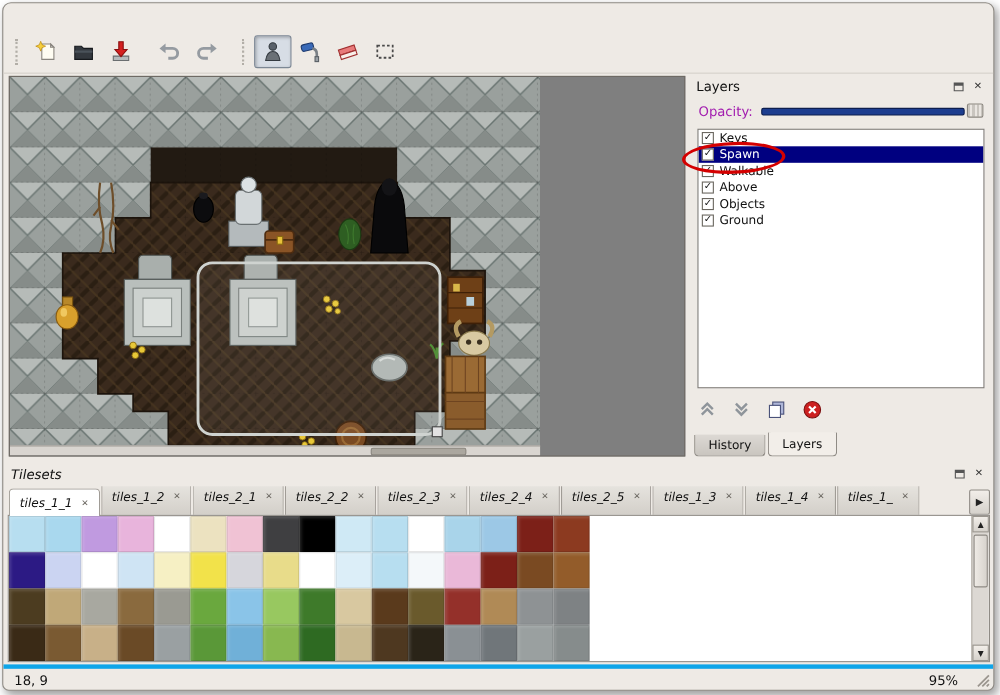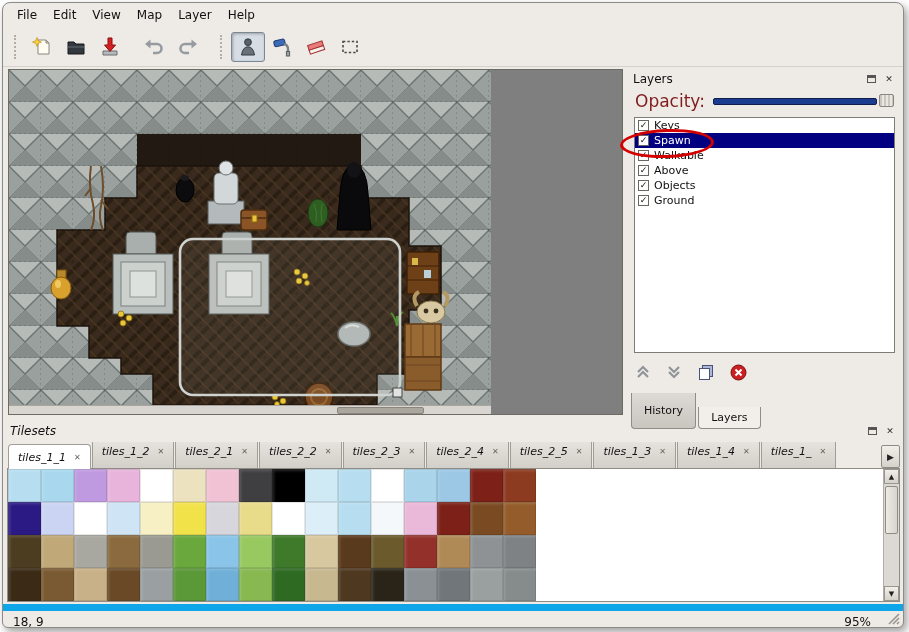--- a/index.html
+++ b/index.html
@@ -31,38 +31,38 @@
   .hscroll { position:absolute; left:0; bottom:0; width:482px; height:9px; background:#d9d5d0; border-top:1px solid #aaa69f; }
   .hscroll .thumb { position:absolute; left:68%; top:1px; width:18%; height:7px; background:#aba79f; border:1px solid #8a867f; border-radius:2px; }
 
   
   .layers-dock { position:absolute; left:626px; top:66px; width:271px; height:346px; }
   .dock-title { height:20px; display:flex; align-items:center; font-size:12px; color:#111; padding:0 4px; }
   .dock-title .spacer { flex:1; }
   .dock-btn { width:14px; height:14px; display:flex; align-items:center; justify-content:center; margin-left:4px; font-size:9px; color:#333; }
   .float-glyph { width:9px; height:8px; border:1px solid #555; border-top:3px solid #555; display:inline-block; }
 
-  .opacity-row { height:24px; display:flex; align-items:center; padding:0 6px; font-size:17px; color:#7f1d1d; }
+  .opacity-row { height:24px; display:flex; align-items:center; padding:0 6px; font-size:12px; color:#a21caf; }
   .slider { position:relative; flex:1; height:14px; margin-left:8px; }
   .slider .groove { position:absolute; left:0; right:17px; top:4px; height:7px; border:1px solid #0d1e4e; border-radius:2px; }
   .slider .handle { position:absolute; right:0; top:0; width:15px; height:13px; border:1px solid #8a867f; border-radius:2px;
     background:repeating-linear-gradient(90deg,#c9c5bf 0 2px,#eae6e1 2px 4px); }
 
   .layer-list { position:absolute; left:5px; top:48px; width:261px; height:236px; background:#fff; border:1px solid #7f7b76; overflow:hidden; }
   .layer-row { display:flex; align-items:center; height:15px; padding-left:3px; font-size:11px; color:#111; }
   .layer-row.selected { background:#000080; color:#fff; }
   .cb { width:11px; height:11px; background:#fff; border:1px solid #6a665f; margin-right:5px; font-size:9px; line-height:9px; text-align:center; color:#111; flex:none; }
   .lbl { white-space:nowrap; }
 
   .annotation-ellipse { position:absolute; left:-9px; top:60px; width:94px; height:29px; border:3px solid #d40000; border-radius:50%; transform:rotate(-2deg); z-index:5; pointer-events:none; }
 
   .layer-toolbar { position:absolute; left:6px; top:292px; height:22px; display:flex; align-items:center; gap:15px; }
 
   .dock-tabs { position:absolute; left:2px; top:324px; display:flex; align-items:flex-end; gap:2px; }
-  .dock-tab { height:36px; padding:0 12px; font-size:11px; display:flex; align-items:center; color:#111;
+  .dock-tab { height:20px; padding:0 12px; font-size:11px; display:flex; align-items:center; color:#111;
     background:linear-gradient(#ddd9d4,#c9c5bf); border:1px solid #8f8b85; border-radius:0 0 4px 4px; border-top:none; }
   .dock-tab.active { background:#f2eee9; height:22px; }
 
   
   .tilesets-dock { position:absolute; left:3px; top:418px; width:895px; height:182px;font-style:italic; }
   .ts-tabbar { position:absolute; left:2px; top:21px; right:22px; height:27px; display:flex; align-items:flex-end; overflow:hidden; }
   .ts-tab { height:37px; padding:0 9px; margin-right:1px; display:flex; align-items:center; font-size:11px; color:#111; flex:none;
     background:linear-gradient(#eceae5,#d2cec8); border:1px solid #a09c96; border-bottom:none; border-radius:4px 4px 0 0; }
   .ts-tab.active { height:26px; background:#ffffff; margin-bottom:-1px; z-index:3; }
   .ts-tab .x { margin-left:8px; font-size:8px; color:#6a6660; }
@@ -72,40 +72,32 @@
   .ts-content { position:absolute; left:1px; top:47px; right:1px; bottom:1px; background:#fff; border:1px solid #8f8b85; overflow:hidden; }
   .tileset-grid { position:absolute; left:0; top:0; width:528px; display:grid; grid-template-columns:repeat(16,33px); grid-auto-rows:33px; }
   .tile { box-shadow:inset 0 0 0 1px rgba(0,0,0,.10), inset 2px 2px 3px rgba(255,255,255,.16); }
 
   .vscroll { position:absolute; right:0; top:0; bottom:0; width:16px; background:#dcd8d3; border-left:1px solid #b2aea7; }
   .vs-btn { position:absolute; left:0; width:15px; height:15px; background:linear-gradient(#f2eee9,#d5d1cb); border:1px solid #9a968f; display:flex; align-items:center; justify-content:center; font-size:7px; color:#222; }
   .vs-up { top:0; } .vs-down { bottom:0; }
   .vs-thumb { position:absolute; left:1px; top:17px; width:13px; height:48px; background:linear-gradient(90deg,#eeeae5,#d7d3cd); border:1px solid #8f8b85; border-radius:2px; }
 
   
-  .statusbar { position:absolute; left:0; top:601px; width:100%; height:24px; border-top:7px solid #0ea5e9; font-size:12px; color:#111; }
+  .statusbar { position:absolute; left:0; top:601px; width:100%; height:24px; border-top:4px solid #0ea5e9; font-size:12px; color:#111; }
   .status-coords { position:absolute; left:10px; top:4px; }
   .status-zoom { position:absolute; right:32px; top:4px; }
   .grip { position:absolute; right:3px; bottom:3px; }
 
   svg { display:block; }
 </style>
 </head>
 <body>
 
 <div class="window">
 
-  <div class="menubar">
-    <span class="menu-item">File</span>
-    <span class="menu-item">Edit</span>
-    <span class="menu-item">View</span>
-    <span class="menu-item">Map</span>
-    <span class="menu-item">Layer</span>
-    <span class="menu-item">Help</span>
-  </div>
 
   <div class="toolbar">
     <span class="tb-handle"></span>
 
     <div class="tb-btn">
       <svg width="22" height="22" viewBox="0 0 22 22">
         <path d="M7 4 h8 l3 3 v11 H7 Z" fill="#fffdf2" stroke="#8a867f"></path>
         <path d="M15 4 l3 3 h-3 Z" fill="#d8d4cd" stroke="#8a867f"></path>
         <path d="M6 1.5 L7.3 4.7 L10.5 6 L7.3 7.3 L6 10.5 L4.7 7.3 L1.5 6 L4.7 4.7 Z" fill="#f6cf3c" stroke="#b8860b" stroke-width="0.6"></path>
       </svg>

